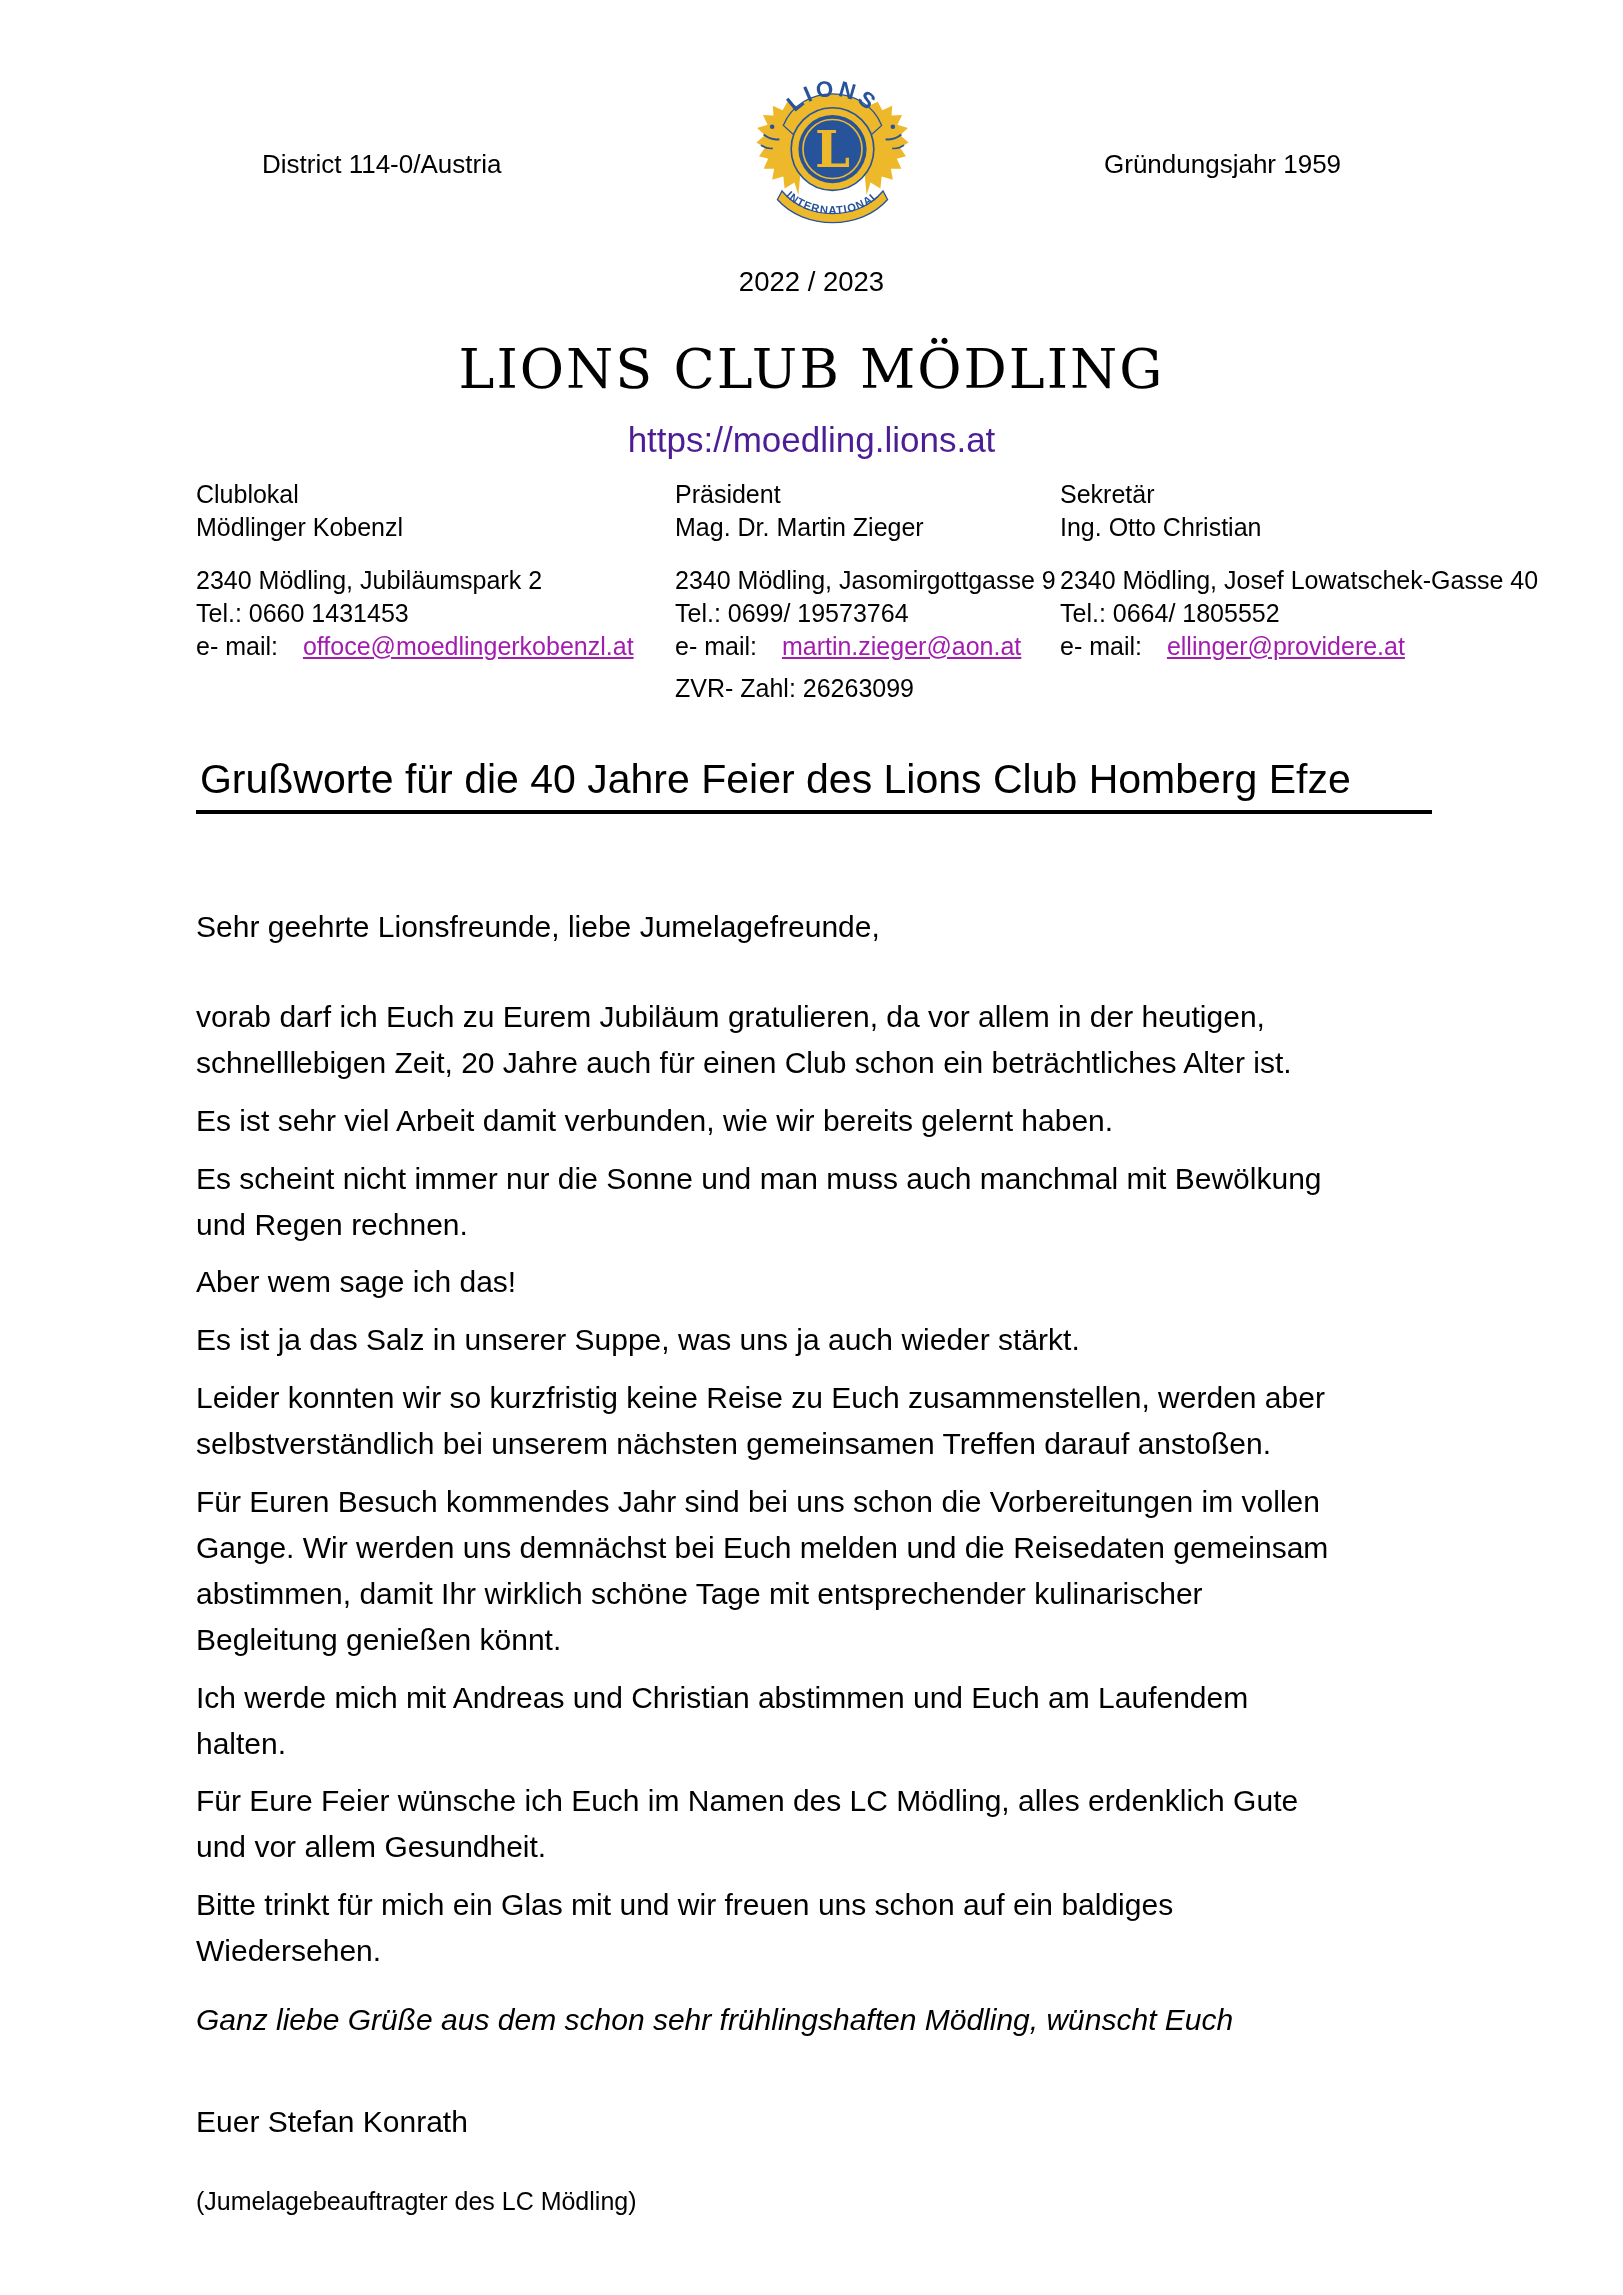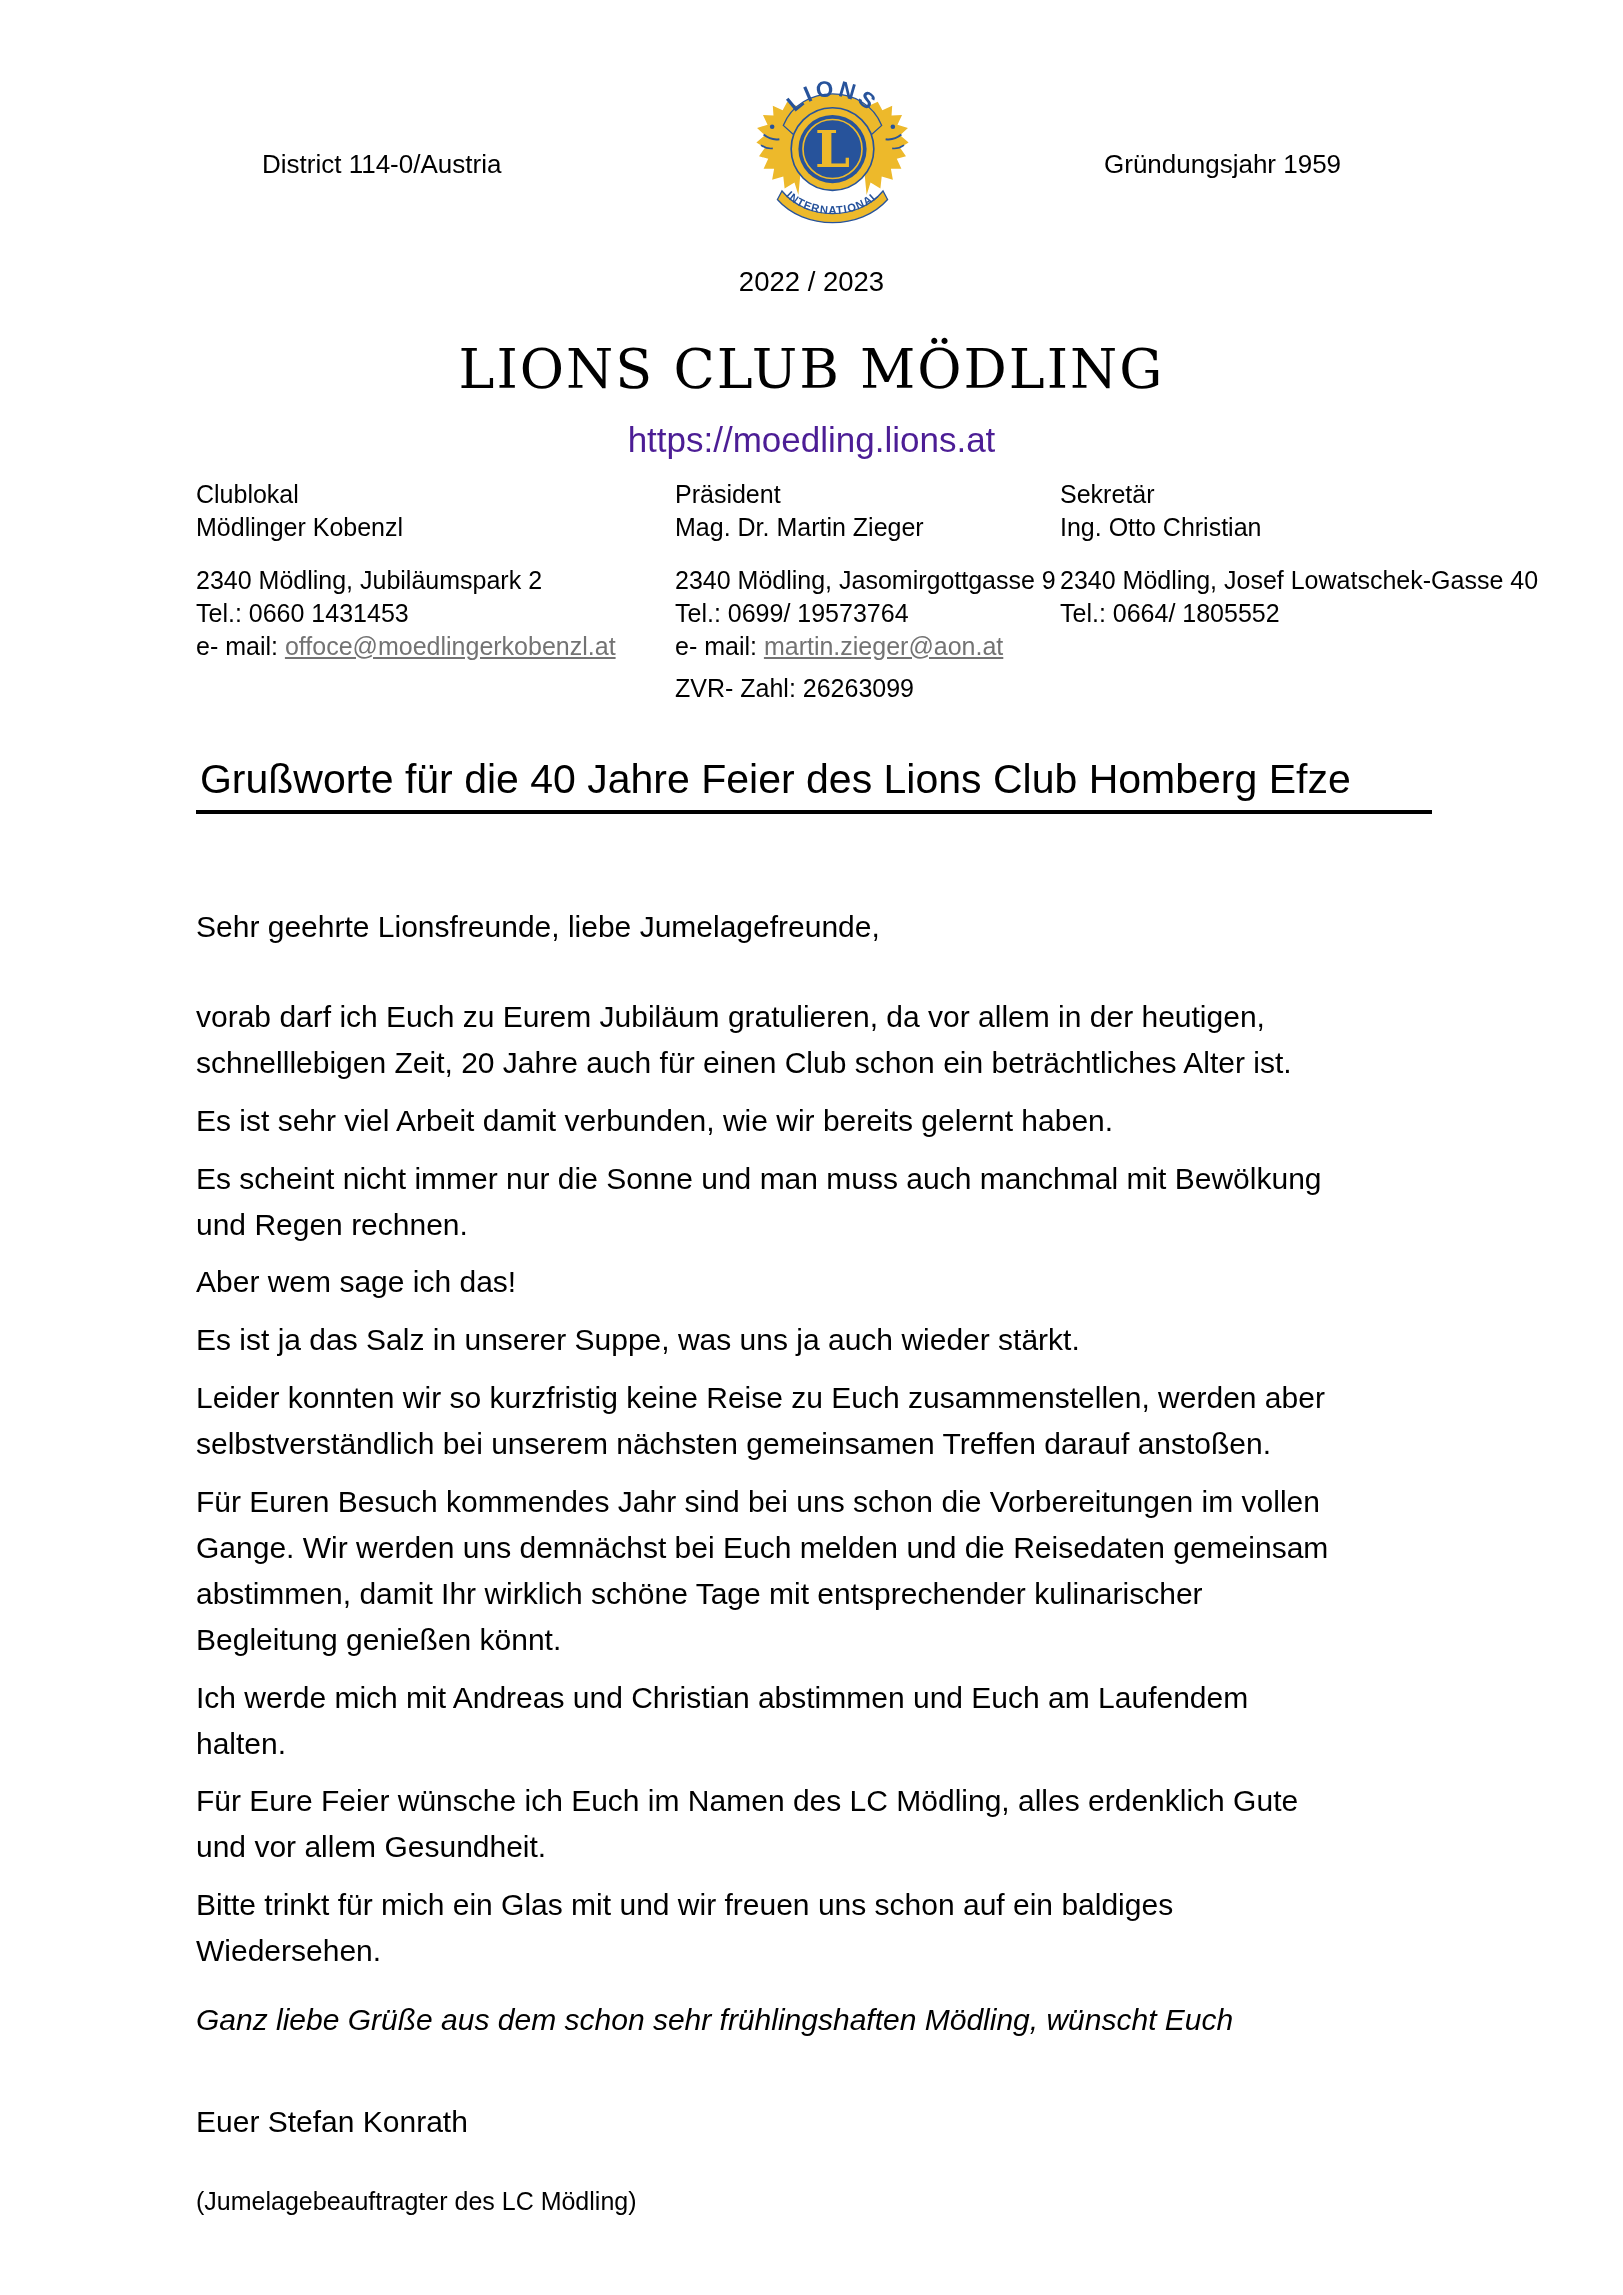--- a/index.html
+++ b/index.html
@@ -17,21 +17,21 @@
   .doc-title {
     position:absolute; left:0; top:338px; width:100%; text-align:center;
     font-family:"DejaVu Serif", serif; font-size:54px; letter-spacing:2px; font-weight:normal;
   }
   .website   { position:absolute; left:0; top:420px; width:100%; text-align:center; font-size:35px; }
   .website a { color:#4c1d95; cursor:pointer; }
   
   .col { position:absolute; top:478px; font-size:25px; line-height:33px; }
   .col-1 { left:196px;  } .col-2 { left:675px; } .col-3 { left:1060px; }
   .col .block2 { margin-top:19.6px; }
-  .col a { color:#737373; text-decoration:underline; cursor:pointer; }
+  .col a { color:#a21caf; text-decoration:underline; cursor:pointer;margin-left:18px; }
   .zvr { position:absolute; left:675px; top:674px; font-size:25px; }
   
   .heading { position:absolute; left:196px; top:756px; width:1236px; font-size:41px; }
   .heading .underline { display:inline-block; width:100%; border-bottom:4.6px solid #000; padding:0 0 6.5px 3.9px; box-sizing:border-box; }
   
   .letter { position:absolute; left:196px; top:904px; width:1259px; font-size:30px; line-height:46px; }
   .para { margin:0 0 11.8px 0; white-space:pre-line; }
   .salutation { margin-bottom:44px; }
   .closing    { margin-top:23px; margin-bottom:0;font-style:italic; }
   .signature  { margin-top:56px; margin-bottom:4px; }
@@ -102,20 +102,21 @@
       <div><span>e- mail: </span><a>martin.zieger@aon.at</a></div>
     </div>
   </div>
 
   <div class="col col-3">
     <div>Sekretär</div>
     <div>Ing. Otto Christian</div>
     <div class="block2">
       <div>2340 Mödling, Josef Lowatschek-Gasse 40</div>
       <div>Tel.: 0664/ 1805552</div>
+      <div><span>e- mail: </span><a>ellinger@providere.at</a></div>
     </div>
   </div>
 
   <div class="zvr">ZVR- Zahl: 26263099</div>
 
   <div class="heading">
     <span class="underline">Grußworte für die 40 Jahre Feier des Lions Club Homberg Efze</span>
   </div>
 
   <div class="letter">

